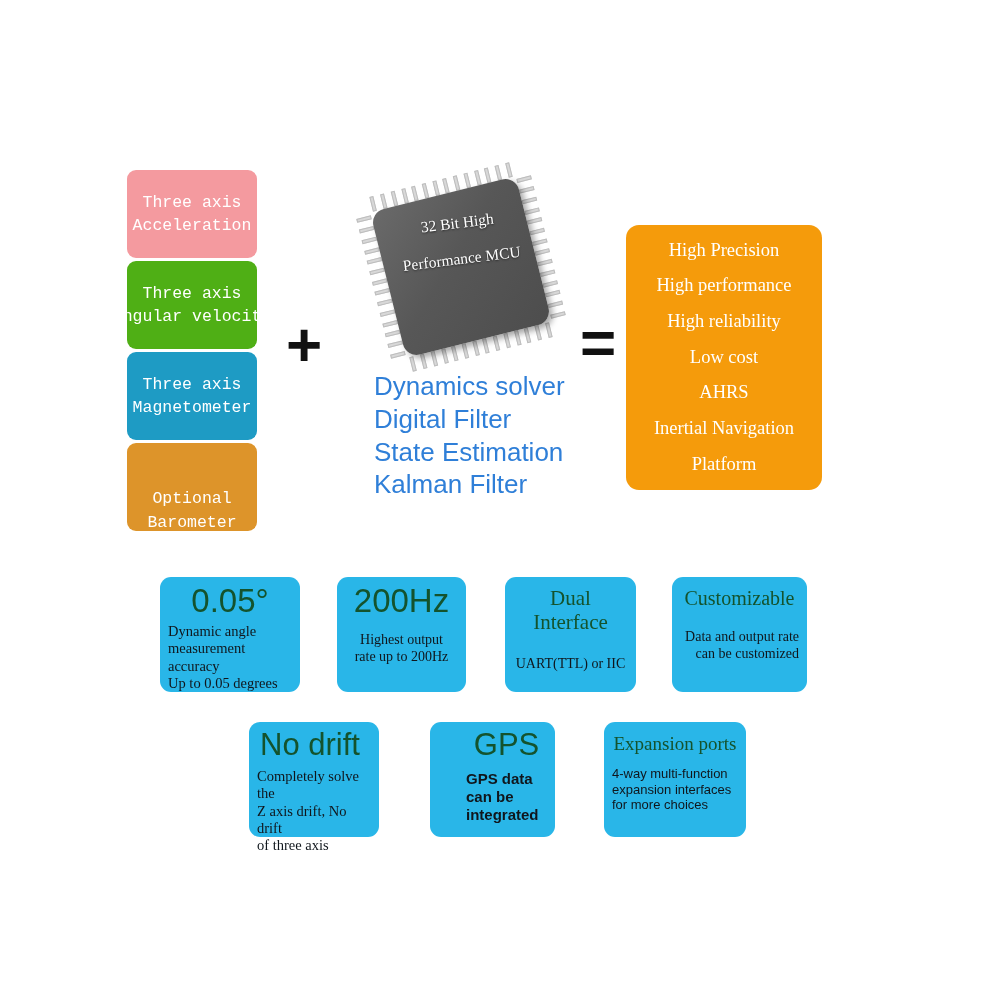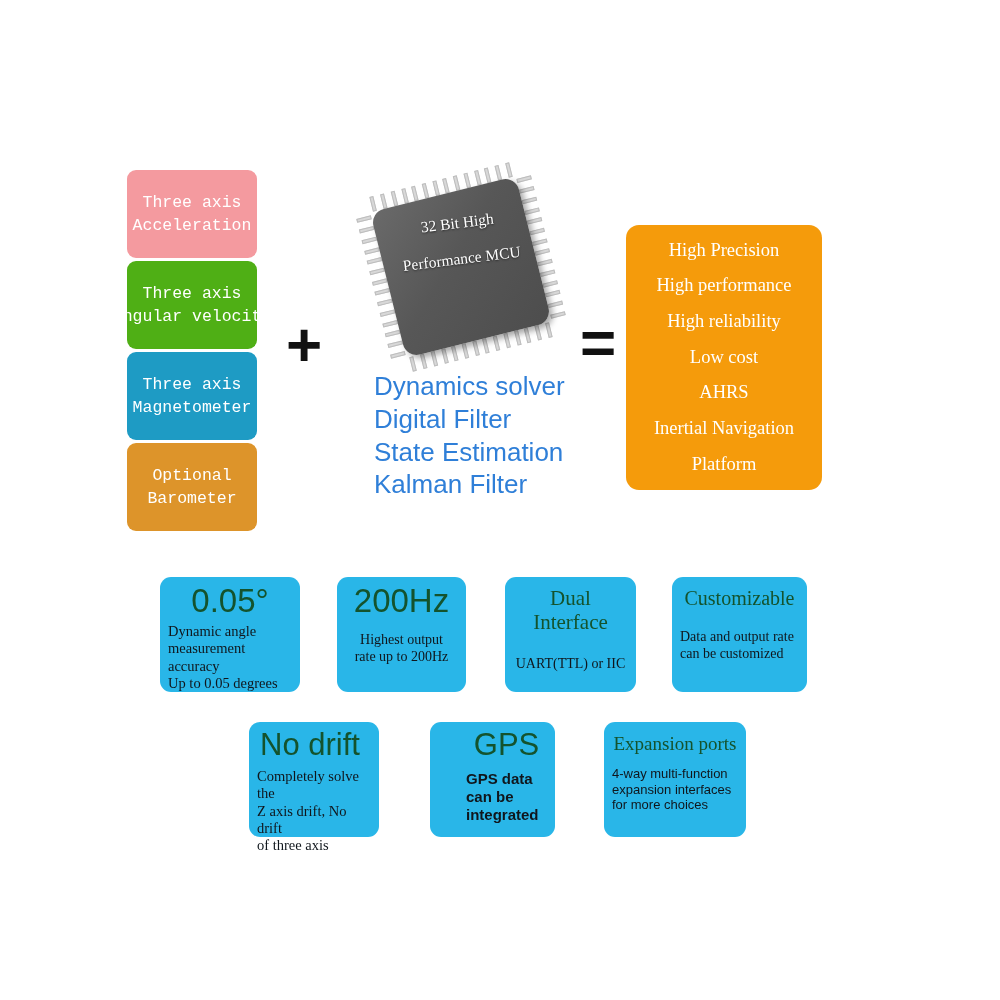--- a/index.html
+++ b/index.html
@@ -16,21 +16,21 @@
   .sensor-box{
     width:130px;border-radius:9px;
     display:flex;flex-direction:column;align-items:center;justify-content:center;
     color:#ffffff;font-family:"Liberation Serif", serif;
     margin-bottom:3px;box-sizing:border-box;
   }
   .sensor-box .ln{display:block;line-height:1.05;white-space:nowrap;font-family:Liberation Mono, monospace;}
   .sb-acc{height:88px;background:#f49a9f;font-size:16.5px;}
   .sb-gyr{height:88px;background:#4faf15;font-size:16.5px;}
   .sb-mag{height:88px;background:#1e9bc4;font-size:16.5px;}
-  .sb-bar{height:88px;background:#dd942a;font-size:16.5px;}
+  .sb-bar{height:88px;background:#dd942a;font-size:16.5px;justify-content:flex-end;}
   .sensor-box .ln + .ln{margin-top:6px;}
 
   
   .op{
     position:absolute;color:#111111;
     font-family:"Liberation Sans", sans-serif;
     font-weight:700;line-height:1;
   }
   .op-plus{left:286px;top:314px;font-size:62px;}
   .op-equals{left:580px;top:312px;font-size:62px;}
@@ -103,21 +103,21 @@
   .c-acc .head{font-size:33px;}
   .c-acc .body{font-size:14.5px;margin-top:3px;text-align:left;}
   .c-hz{left:337px;top:577px;width:129px;height:115px;}
   .c-hz .head{font-size:33px;}
   .c-hz .body{font-size:14px;margin-top:12px;text-align:center;}
   .c-dual{left:505px;top:577px;width:131px;height:115px;}
   .c-dual .head{font-size:21px;margin-top:4px;}
   .c-dual .body{font-size:14px;margin-top:22px;text-align:center;}
   .c-cust{left:672px;top:577px;width:135px;height:115px;}
   .c-cust .head{font-size:20px;margin-top:4px;}
-  .c-cust .body{font-size:14px;margin-top:20px;text-align:left;}
+  .c-cust .body{font-size:14px;margin-top:20px;text-align:right;}
 
   
   .c-drift{left:249px;top:722px;width:130px;height:115px;}
   .c-drift .head{font-size:31px;text-align:left;padding-left:3px;}
   .c-drift .body{font-size:14.5px;margin-top:5px;text-align:left;}
   .c-gps{left:430px;top:722px;width:125px;height:115px;padding-left:36px;}
   .c-gps .head{font-size:31px;}
   .c-gps .body{font-size:15px;margin-top:7px;text-align:left;}
   .c-exp{left:604px;top:722px;width:142px;height:115px;}
   .c-exp .head{font-size:19px;margin-top:5px;}

